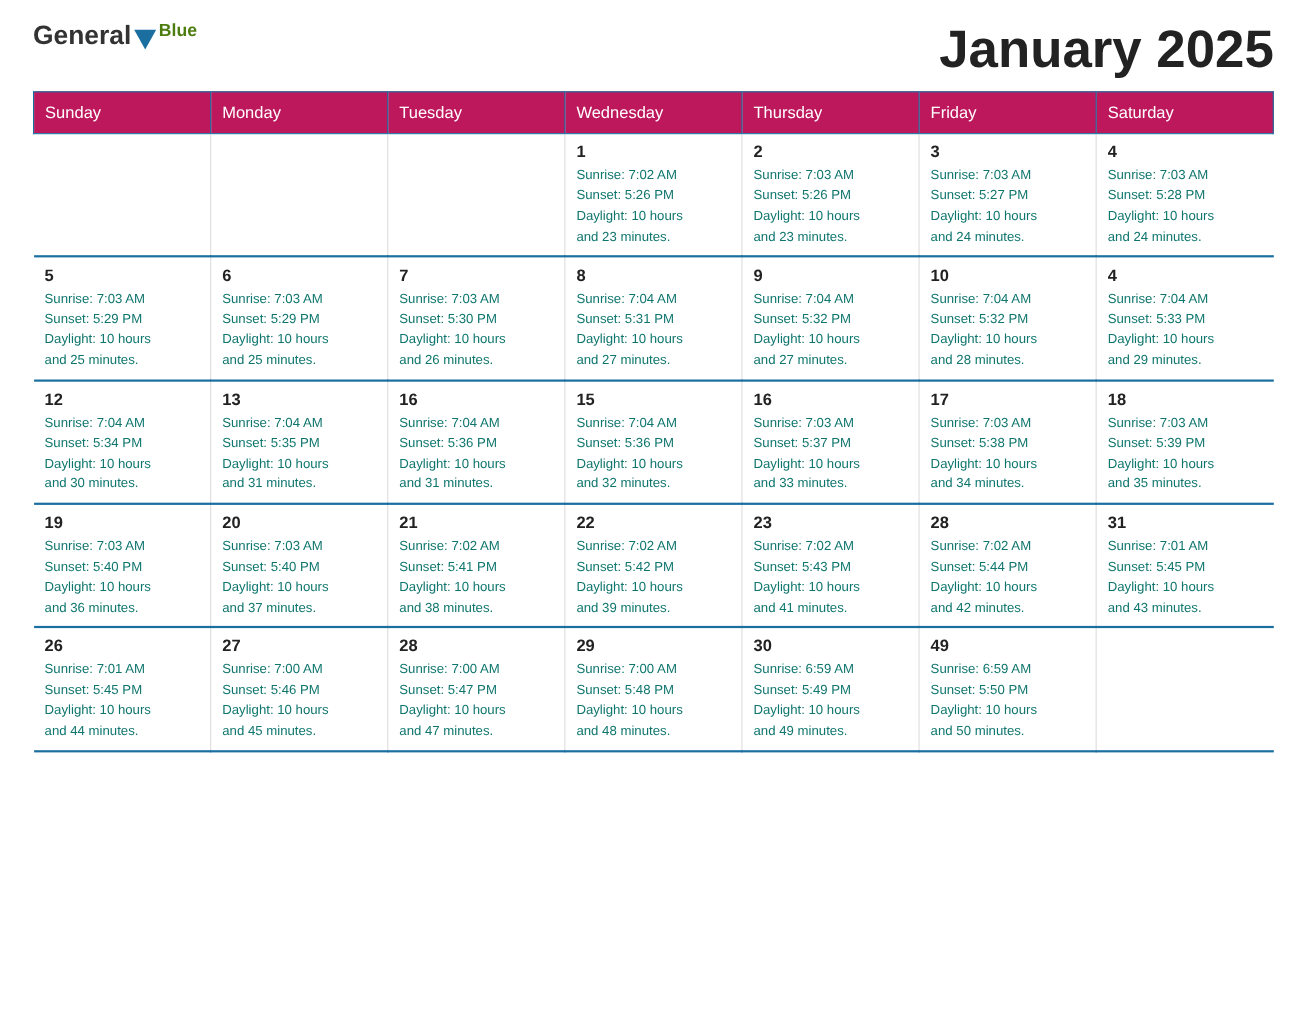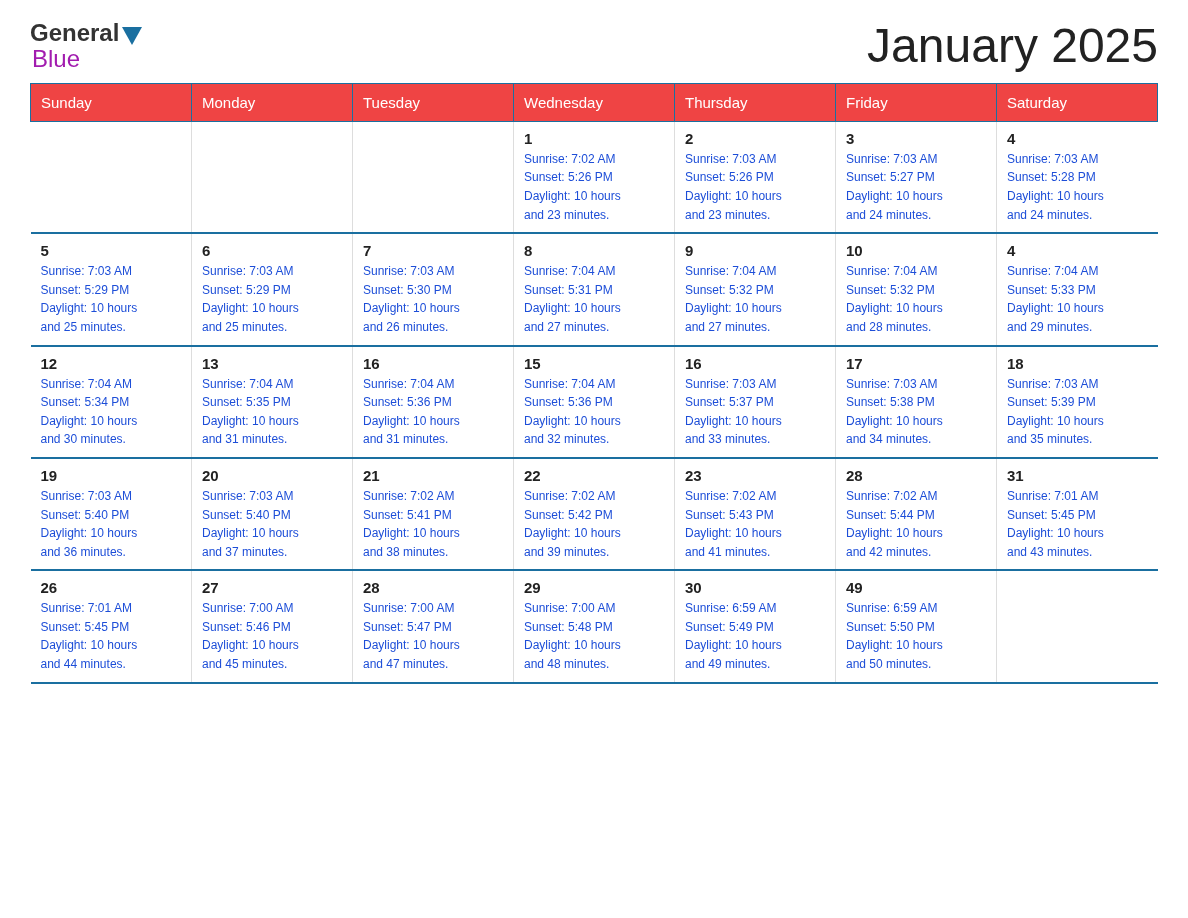--- a/index.html
+++ b/index.html
@@ -11,21 +11,20 @@
       min-height: 918px;
     }
     .header {
       display: flex;
       justify-content: space-between;
       align-items: flex-start;
       margin-bottom: 10px;
     }
     .logo {
       display: flex;
-      flex-direction: column;
       font-size: 22px;
       font-weight: bold;
       color: #333;
       line-height: 1.1;
     }
     .logo-top {
       display: flex;
       align-items: center;
     }
     .logo-general {
@@ -36,46 +35,46 @@
     .logo-triangle {
       width: 0;
       height: 0;
       border-left: 10px solid transparent;
       border-right: 10px solid transparent;
       border-top: 18px solid #1a6fa0;
       margin-left: 3px;
       margin-top: 5px;
     }
     .logo-blue {
-      color: #a21caf;
-      font-size: 24px;
-      font-weight: normal;
+      color: #4d7c0f;
+      font-size: 16px;
+      font-weight: bold;
       margin-left: 2px;
     }
     .title-block {
       text-align: right;
     }
     .month-title {
       font-size: 48px;
-      font-weight: normal;
+      font-weight: bold;
       color: #222;
       line-height: 1.1;
     }
     .location-title {
       font-size: 20px;
       color: #333;
       margin-top: 4px;
     }
     table {
       width: 100%;
       border-collapse: collapse;
       margin-top: 10px;
     }
     thead tr th {
-      background-color: #ef4444;
+      background-color: #be185d;
       color: #fff;
       text-align: left;
       padding: 10px 10px;
       font-size: 15px;
       font-weight: normal;
       border: 1px solid #1a6fa0;
     }
     tbody tr {
       border-bottom: 2px solid #1a6fa0;
     }
@@ -94,21 +93,21 @@
     }
     .day-number {
       font-size: 15px;
       font-weight: bold;
       color: #222;
       display: block;
       margin-bottom: 3px;
     }
     .day-info {
       font-size: 12px;
-      color: #1d4ed8;
+      color: #0f766e;
       line-height: 1.55;
     }
   </style>
 </head>
 <body>
 
 <div class="header">
   <div class="logo">
     <div class="logo-top">
       <span class="logo-general">General</span>

